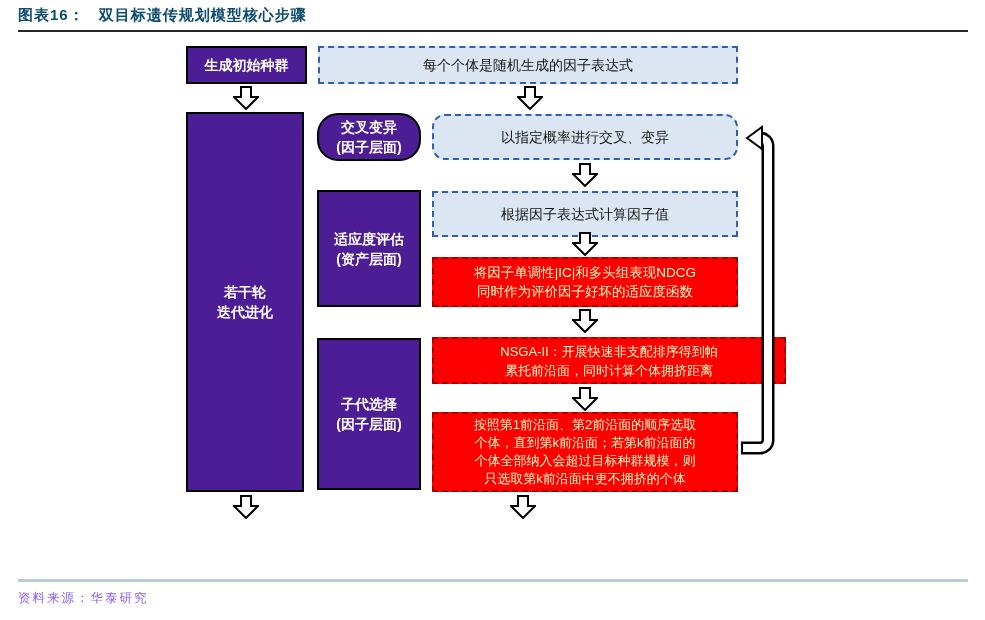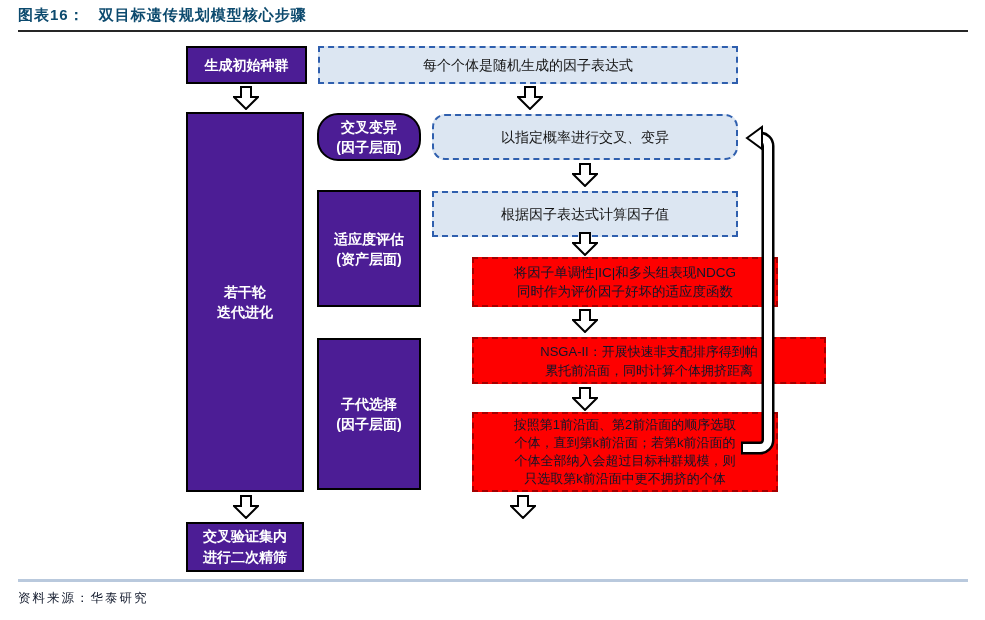--- a/index.html
+++ b/index.html
@@ -11,39 +11,39 @@
   .canvas{position:relative;width:985px;height:620px;background:#fff;}
 
   
   .fig-title{
     position:absolute;left:18px;top:6px;display:flex;gap:14px;
     font-size:15px;font-weight:700;color:#0c4a6e;letter-spacing:1px;
   }
   .rule-top{position:absolute;left:18px;top:30px;width:950px;height:2px;background:#262626;}
   .rule-bottom{position:absolute;left:18px;top:579px;width:950px;height:3px;background:#b9c9dd;}
   .source{
-    position:absolute;left:18px;top:590px;font-size:12.5px;color:#0f172a;
+    position:absolute;left:18px;top:590px;font-size:12.5px;color:#8b5cf6;
     letter-spacing:2px;
   }
 
   
   .box{
     position:absolute;box-sizing:border-box;
     display:flex;align-items:center;justify-content:center;
     text-align:center;white-space:pre-line;
     font-size:14px;line-height:20px;
   }
   .solid{
     background:#4c1d95;border:2px solid #000;color:#fff;font-weight:700;
   }
   .dashed{
     background:#dce6f2;border:2px dashed #2f5fae;color:#151515;
   }
   .red{
-    background:#fe0000;border:2px dashed #a40000;color:#0f172a;margin-left:40px;
+    background:#fe0000;border:2px dashed #a40000;color:#fef9c3;
   }
 
   #boxA{left:186px;top:46px;width:121px;height:38px;}
   #boxB{left:318px;top:46px;width:420px;height:38px;}
 
   #loopBox{left:186px;top:112px;width:118px;height:380px;}
   #m1{left:317px;top:113px;width:104px;height:48px;border-radius:21px;}
   #m2{left:317px;top:190px;width:104px;height:117px;}
   #m3{left:317px;top:338px;width:104px;height:152px;}
 
@@ -133,19 +133,17 @@
     <polygon points="12,16 27,5 27,27" fill="#fff" stroke="#000" stroke-width="2"></polygon>
   </svg>
 
   <svg class="arr" id="a7" viewBox="0 0 26 24">
     <polygon points="8,1 18,1 18,11 25,11 13,23 1,11 8,11" fill="#fff" stroke="#000" stroke-width="2"></polygon>
   </svg>
   <svg class="arr" id="a8" viewBox="0 0 26 24">
     <polygon points="8,1 18,1 18,11 25,11 13,23 1,11 8,11" fill="#fff" stroke="#000" stroke-width="2"></polygon>
   </svg>
 
-  <div class="box solid" id="fbox">交叉验证集内
-进行二次精筛</div>
 
   <div class="rule-bottom"></div>
   <div class="source">资料来源：华泰研究</div>
 
 </div>
 
 </body></html>

